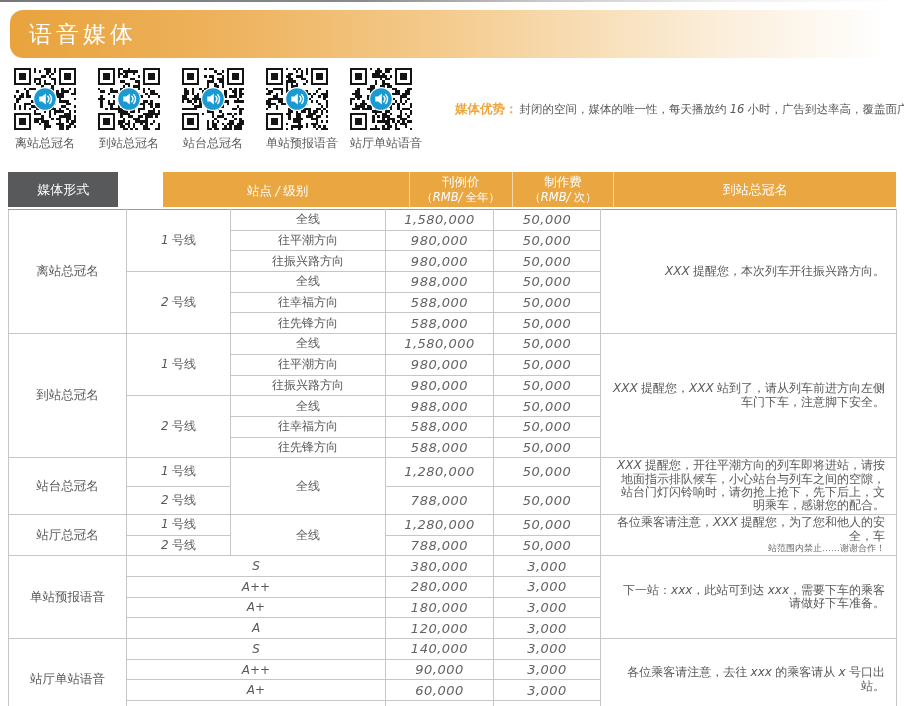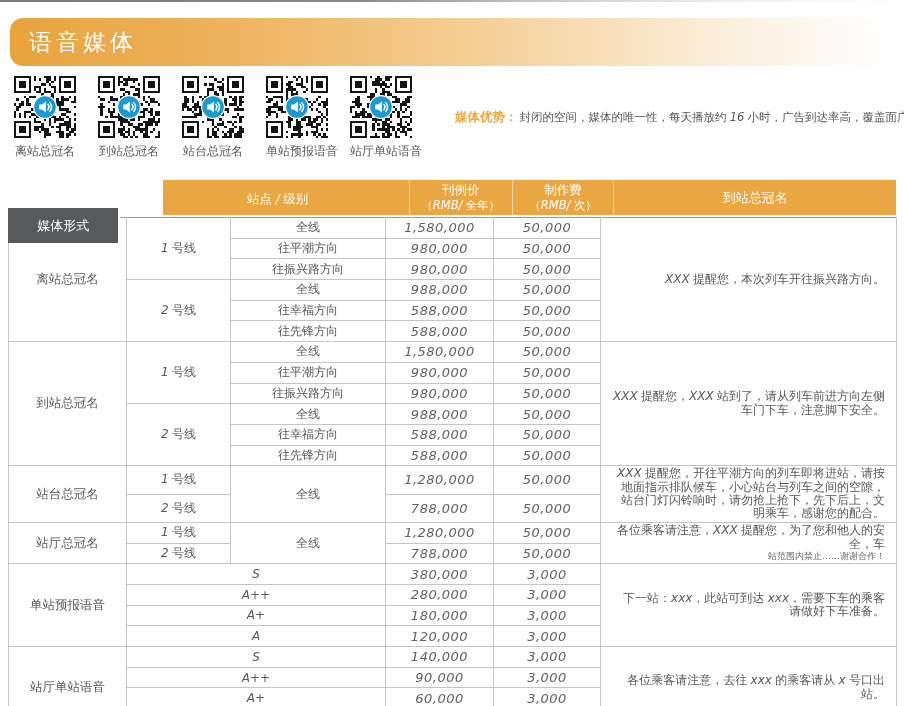--- a/index.html
+++ b/index.html
@@ -6,21 +6,21 @@
   body{
     width:904px;height:706px;background:#fff;overflow:hidden;
     font-family:"Liberation Sans","DejaVu Sans",sans-serif;
     color:var(--text_gray,#595959);
     position:relative;
   }
   .top-edge{height:2px;width:100%;
     background:linear-gradient(90deg,#777 0%,#8a8a8a 40%,#c9c9c9 60%,#efefef 80%,#fff 100%);}
   
   .banner{
-    margin:16px 10px 0 10px;height:48px;border-radius:13px;
+    margin:8px 10px 0 10px;height:48px;border-radius:13px;
     background:linear-gradient(90deg,var(--banner_orange,#e8a33c) 0%,#eeb35e 25%,#f4cc8f 50%,#fbeeda 80%,#ffffff 99%);
     display:flex;align-items:center;
   }
   .banner .title{
     color:#fff;font-size:23px;letter-spacing:4px;padding-left:19px;
     font-family:"Liberation Serif","DejaVu Serif",serif;font-weight:500;
   }
   
   .qr-section{position:relative;margin-top:10px;height:82px;}
   .qr-list{display:flex;margin-left:14px;}
@@ -30,21 +30,21 @@
   .speaker-badge{position:absolute;left:19px;top:19px;width:24px;height:24px;}
   .qr-label{margin-top:5px;font-size:12px;color:#58595b;text-align:center;white-space:nowrap;}
   .advantage{position:absolute;left:455px;top:33px;width:445px;white-space:nowrap;font-size:11.5px;}
   .advantage .adv-label{color:var(--accent_orange,#f0a63e);font-weight:bold;font-size:12.5px;margin-right:2px;}
   .advantage .adv-text{color:var(--text_gray,#595959);}
   
   .table-wrap{margin:22px 8px 0 8px;width:888px;}
   .thead{display:flex;height:35px;}
   .th{box-sizing:border-box;color:#fff;text-align:center;height:35px;overflow:hidden;}
   .th.dark{background:var(--header_dark,#58595b);border-right:2px solid #fff;
-    font-size:13px;line-height:35px;margin-top:28px;}
+    font-size:13px;line-height:35px;}
   .th.orange{background:var(--header_orange,#eaa640);border-right:1px solid rgba(255,255,255,.55);}
   .th.orange.last{border-right:none;}
   .th .one-line{line-height:35px;font-size:13px;}
   .th .l1{font-size:12.5px;line-height:15px;padding-top:3px;}
   .th .l2{font-size:11.5px;line-height:14px;}
   .th .wrap-span{display:inline-block;width:78px;text-align:left;line-height:16px;
     font-size:12.5px;margin-top:11px;}
   table.price{border-collapse:collapse;table-layout:fixed;width:888px;margin-top:2px;
     border:1px solid var(--border_dark,#9b9b9b);}
   td{border:1px solid var(--border_light,#c6c6c6);height:19.7px;padding:0;

